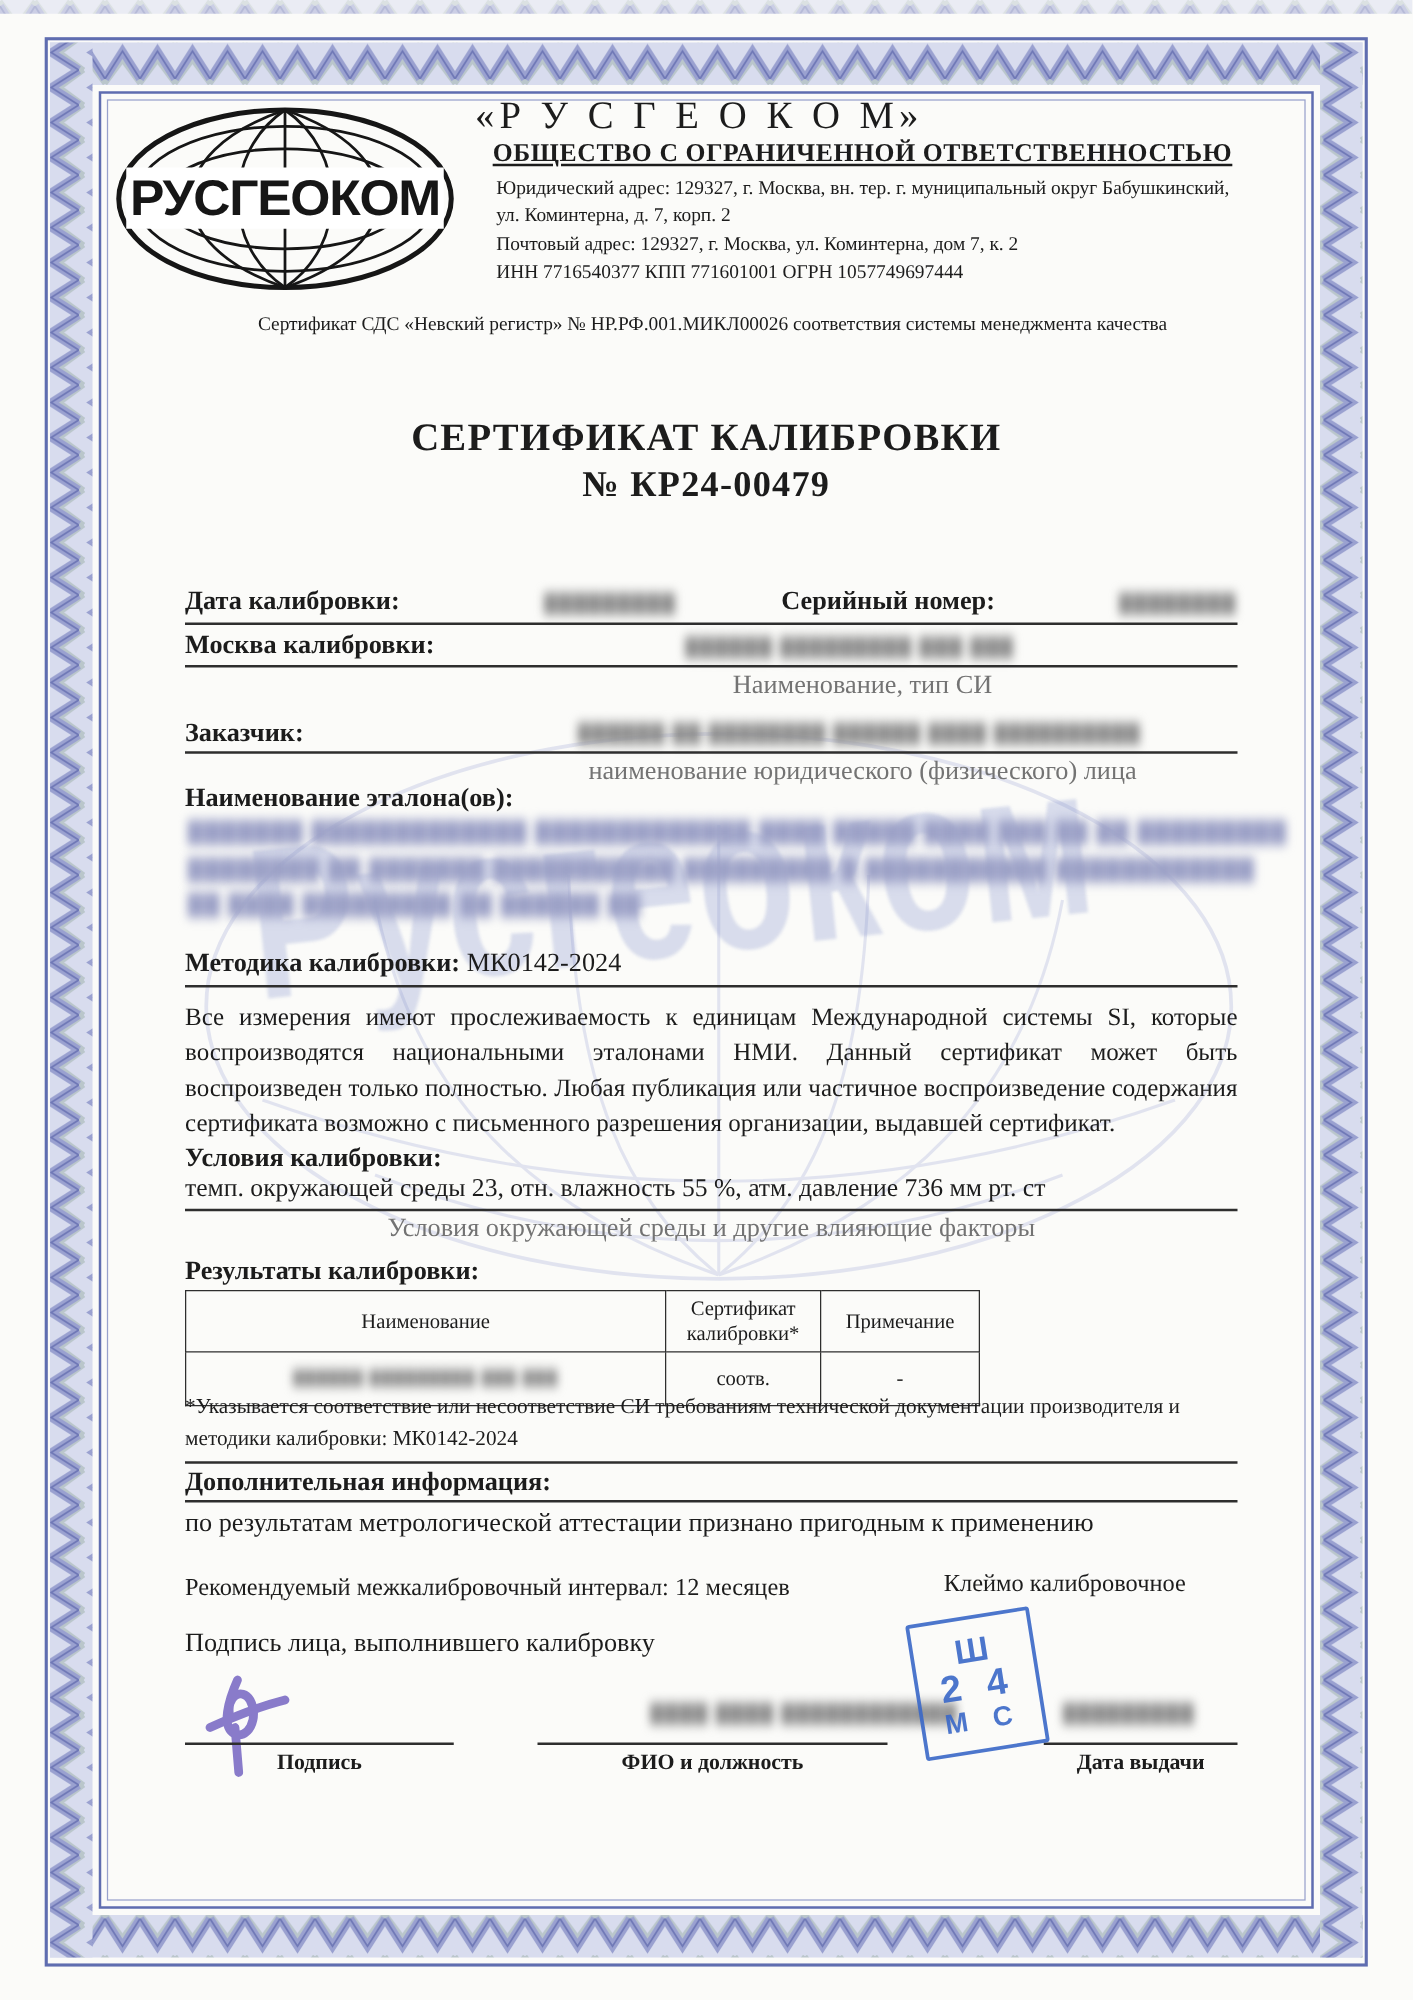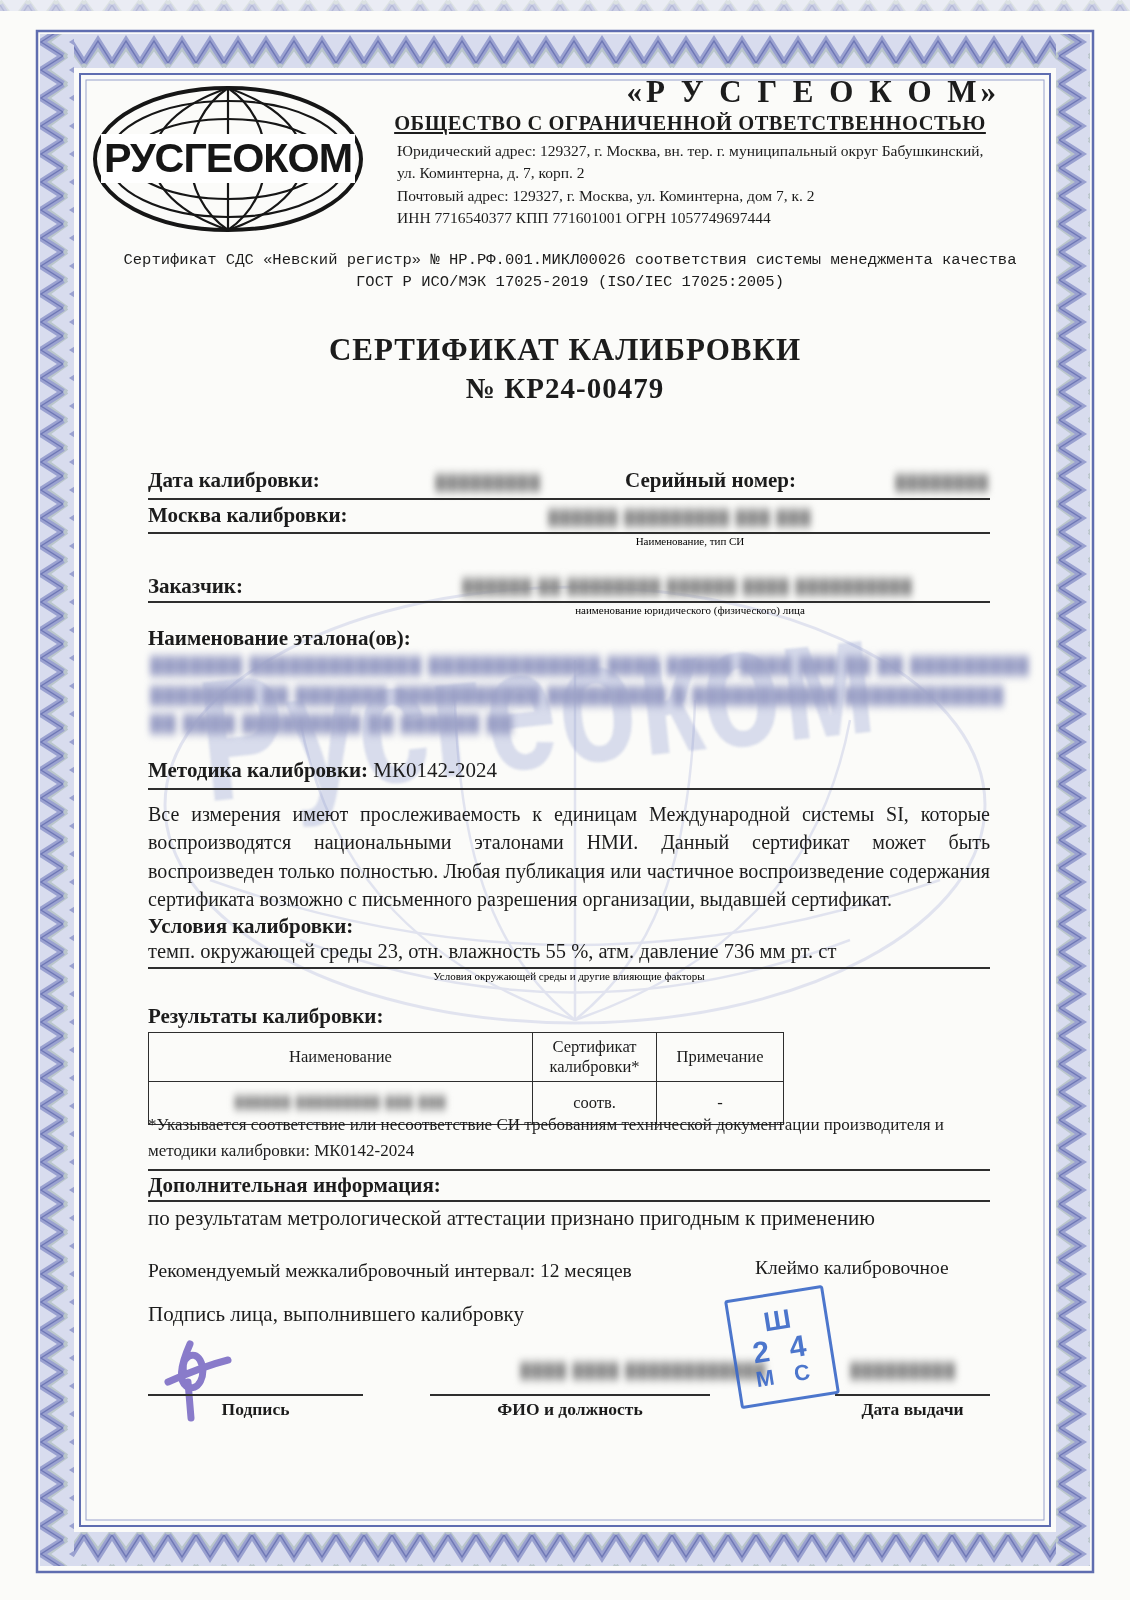--- a/index.html
+++ b/index.html
@@ -22,35 +22,35 @@
     font-weight:bold;font-size:128px;letter-spacing:2px;white-space:nowrap;
     color:rgba(122,135,201,0.27);
     filter:blur(1.1px);
     transform-origin:left center;
   }
   .wm-inner{display:inline-block;transform:scaleY(1.35);}
   
   .content{z-index:2;}
   .rule{background:#2e2e2e;height:1.5px;z-index:2;}
   .lbl{font-weight:bold;font-size:21px;}
-  .cap{font-size:11px;color:#000000;}
+  .cap{font-size:21px;color:#737373;}
   .center{text-align:center;}
   .redacted{
     display:inline-block;color:#8f8f8f;font-size:14px;line-height:1;
     letter-spacing:1px;filter:blur(3.4px);transform:scaleY(1.25);
     font-family:"DejaVu Sans", sans-serif;white-space:nowrap;overflow:hidden;
   }
   .redacted.blue{color:#9ba0c6;}
   
-  .company-name{left:380px;top:74px;width:620px;text-align:right;
-    font-size:31px;font-weight:bold;letter-spacing:4px;}
+  .company-name{left:380px;top:74px;width:620px;text-align:left;
+    font-size:31px;font-weight:normal;letter-spacing:4px;}
   .company-form{left:380px;top:112px;width:620px;text-align:center;
     font-size:20.5px;font-weight:bold;text-decoration:underline;letter-spacing:0.5px;}
   .addr{left:397px;top:140px;width:600px;font-size:15.5px;line-height:1.44;}
-  .accr{left:120px;top:249px;width:900px;text-align:center;font-size:15.5px;line-height:1.42;font-family:Liberation Mono, monospace;}
+  .accr{left:120px;top:249px;width:900px;text-align:center;font-size:15.5px;line-height:1.42;}
   .title1{left:0;top:332px;width:1130px;text-align:center;font-size:31px;font-weight:bold;letter-spacing:1px;}
   .title2{left:0;top:372px;width:1130px;text-align:center;font-size:29px;font-weight:bold;letter-spacing:1px;}
   
   table.results{border-collapse:collapse;font-size:16.5px;}
   table.results th,table.results td{border:1.5px solid #2e2e2e;text-align:center;font-weight:normal;padding:2px 4px;}
   
   .stamp{
     left:732px;top:1292px;width:94px;height:104px;
     transform:rotate(-9deg);
     border:3.5px solid #3a68c8;border-radius:3px;
@@ -138,21 +138,20 @@
 <div class="abs content company-name">«Р У С Г Е О К О М»</div>
 <div class="abs content company-form">ОБЩЕСТВО С ОГРАНИЧЕННОЙ ОТВЕТСТВЕННОСТЬЮ</div>
 <div class="abs content addr">
   <div>Юридический адрес: 129327, г. Москва, вн. тер. г. муниципальный округ Бабушкинский, ул. Коминтерна, д. 7, корп. 2</div>
   <div>Почтовый адрес: 129327, г. Москва, ул. Коминтерна, дом 7, к. 2</div>
   <div>ИНН 7716540377 КПП 771601001 ОГРН 1057749697444</div>
 </div>
 
 <div class="abs content accr">
   <div>Сертификат СДС «Невский регистр» № НР.РФ.001.МИКЛ00026 соответствия системы менеджмента качества</div>
-  <div>ГОСТ Р ИСО/МЭК 17025-2019 (ISO/IEC 17025:2005)</div>
 </div>
 
 <div class="abs content title1">СЕРТИФИКАТ КАЛИБРОВКИ</div>
 <div class="abs content title2">№ КР24-00479</div>
 
 <div class="abs content lbl" style="left:148px;top:468px;">Дата калибровки:</div>
 <span class="abs content redacted" style="left:435px;top:476px;">█████████</span>
 <div class="abs content lbl" style="left:625px;top:468px;">Серийный номер:</div>
 <span class="abs content redacted" style="left:895px;top:476px;">████████</span>
 <div class="abs rule" style="left:148px;top:498px;width:842px;"></div>

